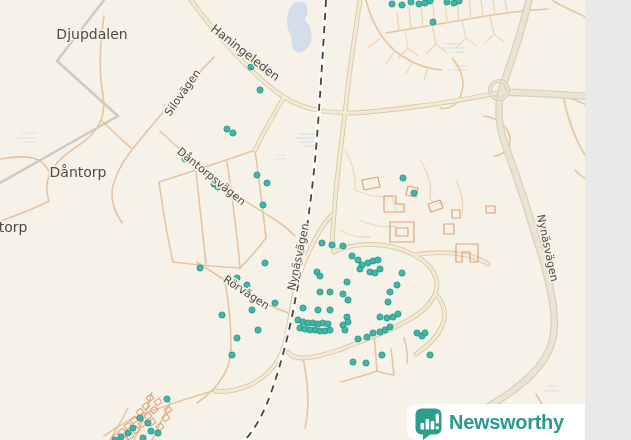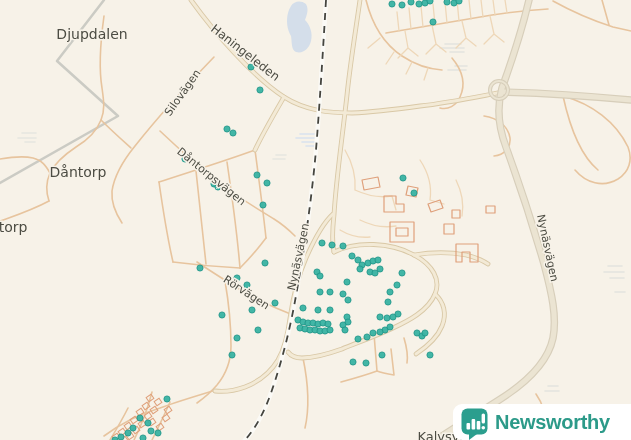--- a/index.html
+++ b/index.html
@@ -1,16 +1,16 @@
 <!DOCTYPE html>
 <html><head>
 <meta charset="utf-8">
 <style>
   html,body{margin:0;padding:0;background:#e9e9e9;}
-  .stage{position:relative;width:631px;height:440px;overflow:hidden;background:#22c55e;font-family:"DejaVu Sans",sans-serif;}
+  .stage{position:relative;width:561px;height:440px;overflow:hidden;background:#22c55e;font-family:"DejaVu Sans",sans-serif;padding-left:24px;}
   svg.map{position:absolute;left:0;top:0;}
   .logo-card{position:absolute;right:0;bottom:0;width:178px;height:36px;background:#ffffff;border-radius:9px 0 0 9px;display:flex;align-items:center;gap:7px;padding-left:8px;box-sizing:border-box;}
   .logo-text{font-family:"Liberation Sans",sans-serif;font-size:20px;font-weight:bold;color:#2c9a89;letter-spacing:-0.3px;line-height:1;}
   .logo-icon{width:27px;height:32px;flex:0 0 auto;margin-top:3px;}
 </style>
 </head>
 <body>
 
 <div class="stage">
   <svg class="map" id="mapsvg" width="631" height="440" viewBox="0 0 631 440">

